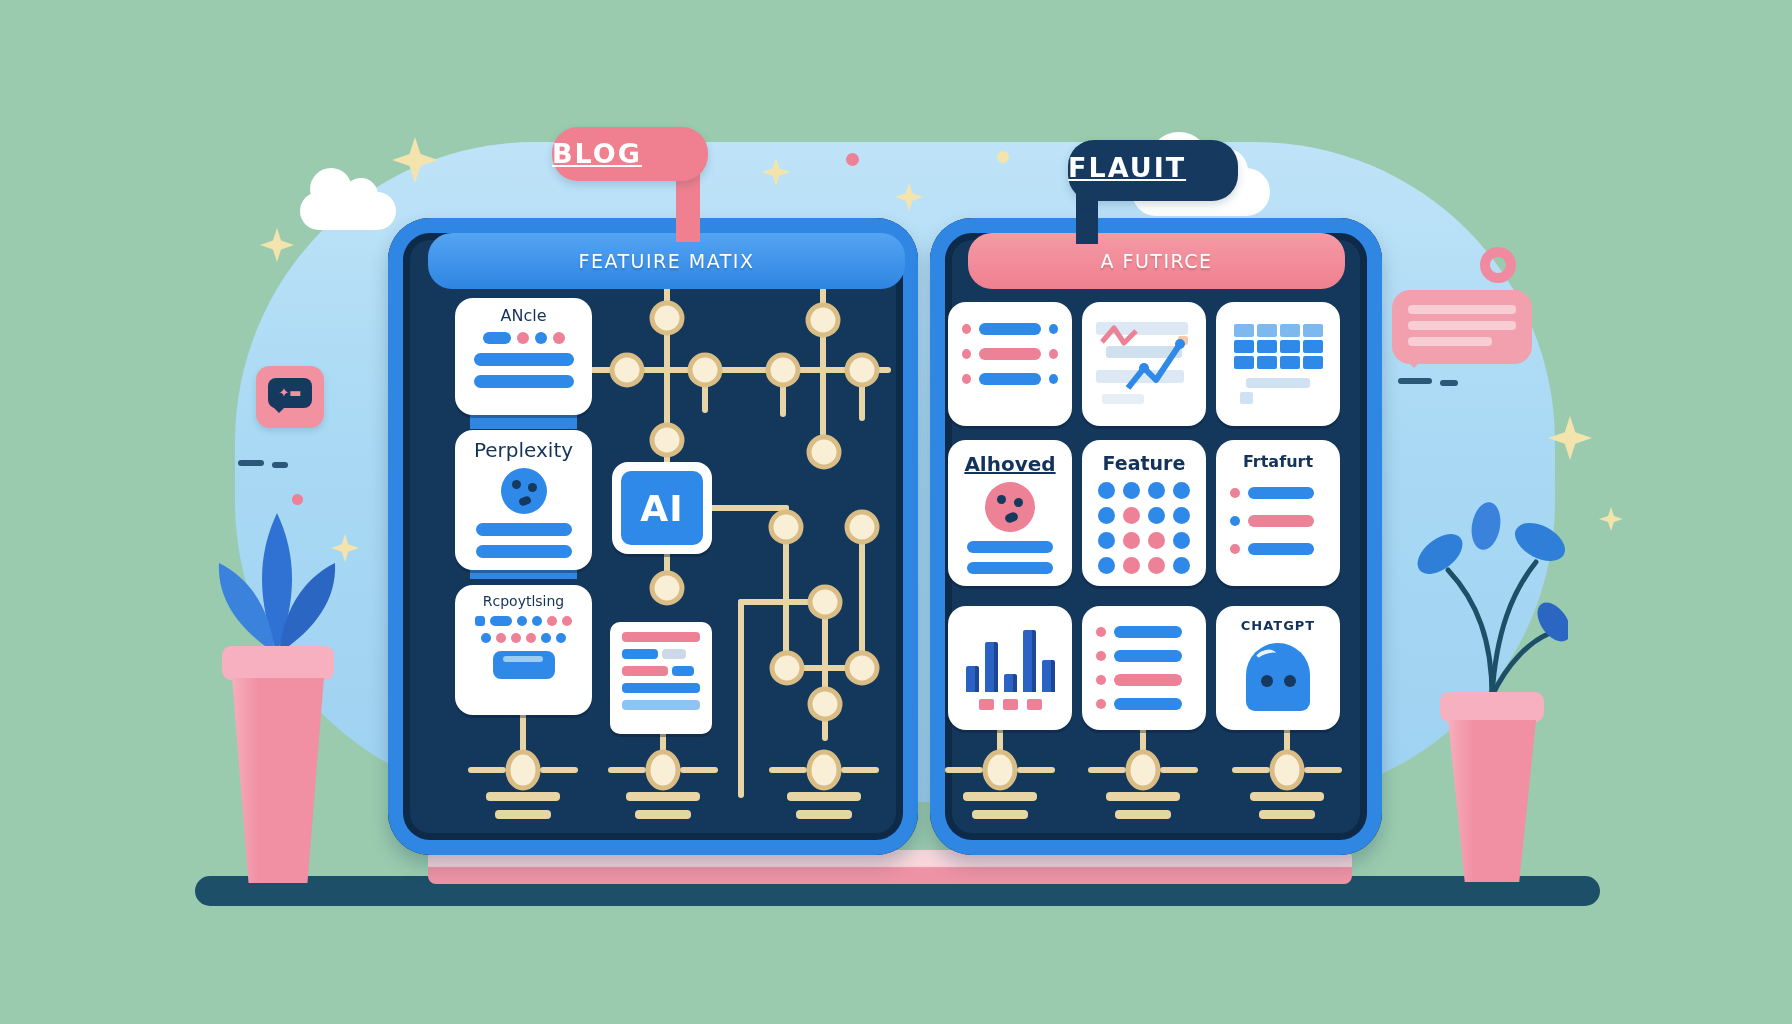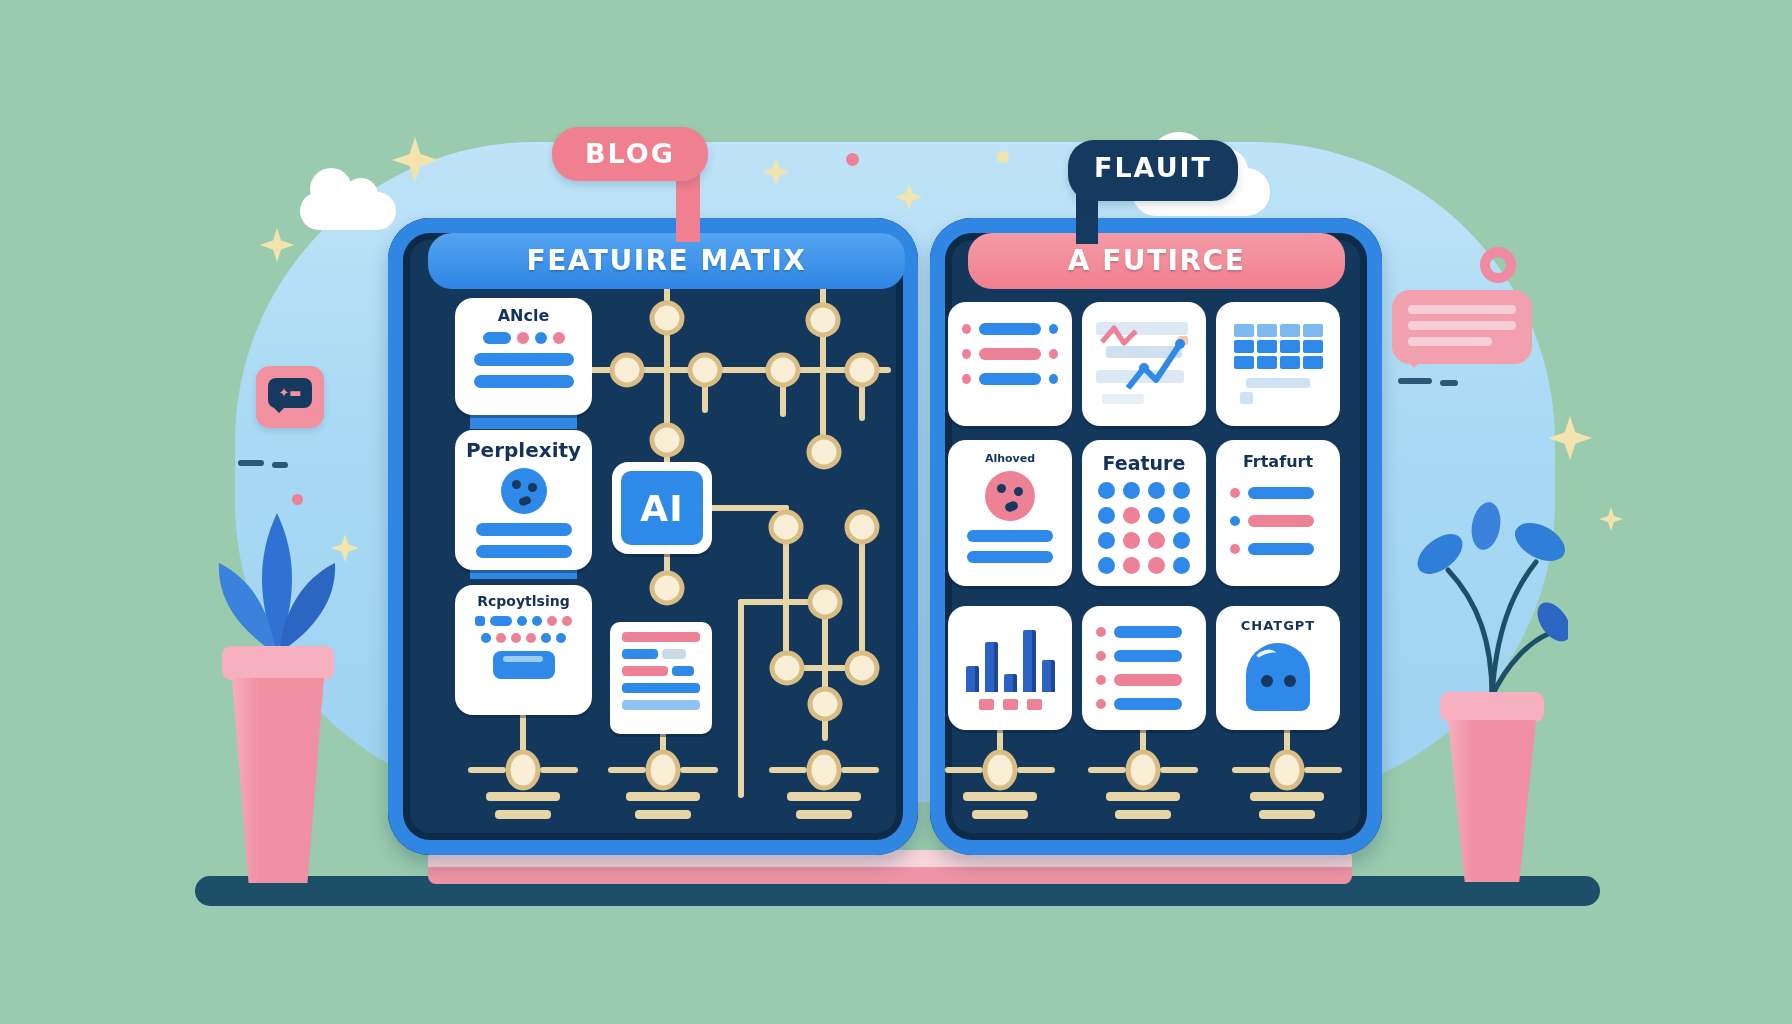--- a/index.html
+++ b/index.html
@@ -28,39 +28,39 @@
   .shelf{left:428px;top:850px;width:924px;height:34px;border-radius:8px;
          background:linear-gradient(180deg,#f8d6dc 0%,#f8d6dc 48%,#ee93a5 52%,#ee93a5 100%);}
 
   
   .panel{border-radius:42px;background:var(--panel_navy);
          box-shadow:inset 0 0 0 15px var(--panel_border), inset 0 0 0 22px rgba(10,32,58,.55), 0 10px 18px rgba(20,50,80,.25);
          overflow:hidden;}
   .panel-left{left:388px;top:218px;width:530px;height:637px;}
   .panel-right{left:930px;top:218px;width:452px;height:637px;}
   .titlebar{position:absolute;top:15px;height:56px;border-radius:24px;color:#fff;
-            font-weight:700;font-size:28px;text-align:center;line-height:56px;letter-spacing:1.5px;
+            font-weight:400;font-size:19px;text-align:center;line-height:56px;letter-spacing:1.5px;
             text-shadow:0 2px 2px rgba(0,0,0,.18);z-index:6;}
   .titlebar.blue{left:40px;width:477px;background:linear-gradient(180deg,#54a4f2,var(--title_blue));}
   .titlebar.pink{left:38px;width:377px;background:linear-gradient(180deg,#f49aa6,var(--pink));}
 
   
-  .tag{border-radius:26px;color:#fff;font-weight:800;font-size:27px;text-align:center;
-       letter-spacing:2px;z-index:9;box-shadow:0 4px 8px rgba(30,60,90,.18);}
+  .tag{border-radius:26px;color:#fff;font-weight:800;font-size:27px;text-align:left;
+       letter-spacing:2px;z-index:9;box-shadow:0 4px 8px rgba(30,60,90,.18);text-decoration:underline;}
   .tag-blog{left:552px;top:127px;width:156px;height:54px;line-height:54px;background:var(--pink);}
   .tag-flauit{left:1068px;top:140px;width:170px;height:61px;line-height:56px;background:var(--tag_navy);}
   .stem{z-index:8;}
   .stem-blog{left:676px;top:170px;width:24px;height:72px;background:var(--pink);}
   .stem-flauit{left:1076px;top:186px;width:22px;height:58px;background:var(--tag_navy);}
 
   
   .lcard{position:absolute;left:67px;width:137px;background:#fff;border-radius:18px;
          box-shadow:0 3px 0 rgba(10,30,55,.35);z-index:4;padding:8px 10px;text-align:center;}
   .lconn{position:absolute;left:82px;width:107px;height:16px;background:var(--panel_border);z-index:3;}
-  .clabel{color:var(--text_navy);font-weight:700;}
+  .clabel{color:var(--text_navy);font-weight:400;}
   .row{display:flex;justify-content:center;align-items:center;gap:6px;margin:7px 0;}
   .dot{width:12px;height:12px;border-radius:50%;}
   .dot.sm{width:10px;height:10px;}
   .b{background:var(--accent_blue);} .p{background:var(--accent_pink);}
   .pill{width:28px;height:12px;border-radius:7px;background:var(--accent_blue);}
   .bar{height:13px;border-radius:7px;background:var(--accent_blue);margin:9px auto;}
   .face{border-radius:50%;margin:6px auto;position:relative;}
   .face span{position:absolute;background:var(--tag_navy);border-radius:50%;}
   .btn{width:62px;height:28px;border-radius:8px;background:var(--accent_blue);margin:8px auto 2px;position:relative;}
   .btn i{position:absolute;left:10px;top:5px;width:40px;height:6px;border-radius:3px;background:#9ccdf5;}
@@ -358,21 +358,21 @@
         <span></span>
           <span></span>
           <span></span>
           <span></span>
       </div>
       <div class="tband"></div>
       <div class="tsq"></div>
     </div>
 
     <div class="rcard rc1 rr2">
-      <div class="rlabel" style="font-size:11px;">Alhoved</div>
+      <div class="rlabel" style="font-size:20px;text-decoration:underline;">Alhoved</div>
       <div class="face" style="width:50px;height:50px;background:var(--accent_pink);">
         <span style="left:12px;top:13px;width:9px;height:9px;"></span>
         <span style="left:29px;top:16px;width:9px;height:9px;"></span>
         <span style="left:20px;top:31px;width:13px;height:9px;transform:rotate(-20deg);border-radius:5px;"></span>
       </div>
       <div class="bar" style="width:86px;height:12px;"></div>
       <div class="bar" style="width:86px;height:12px;"></div>
     </div>
 
     <div class="rcard rc3 rr2">

